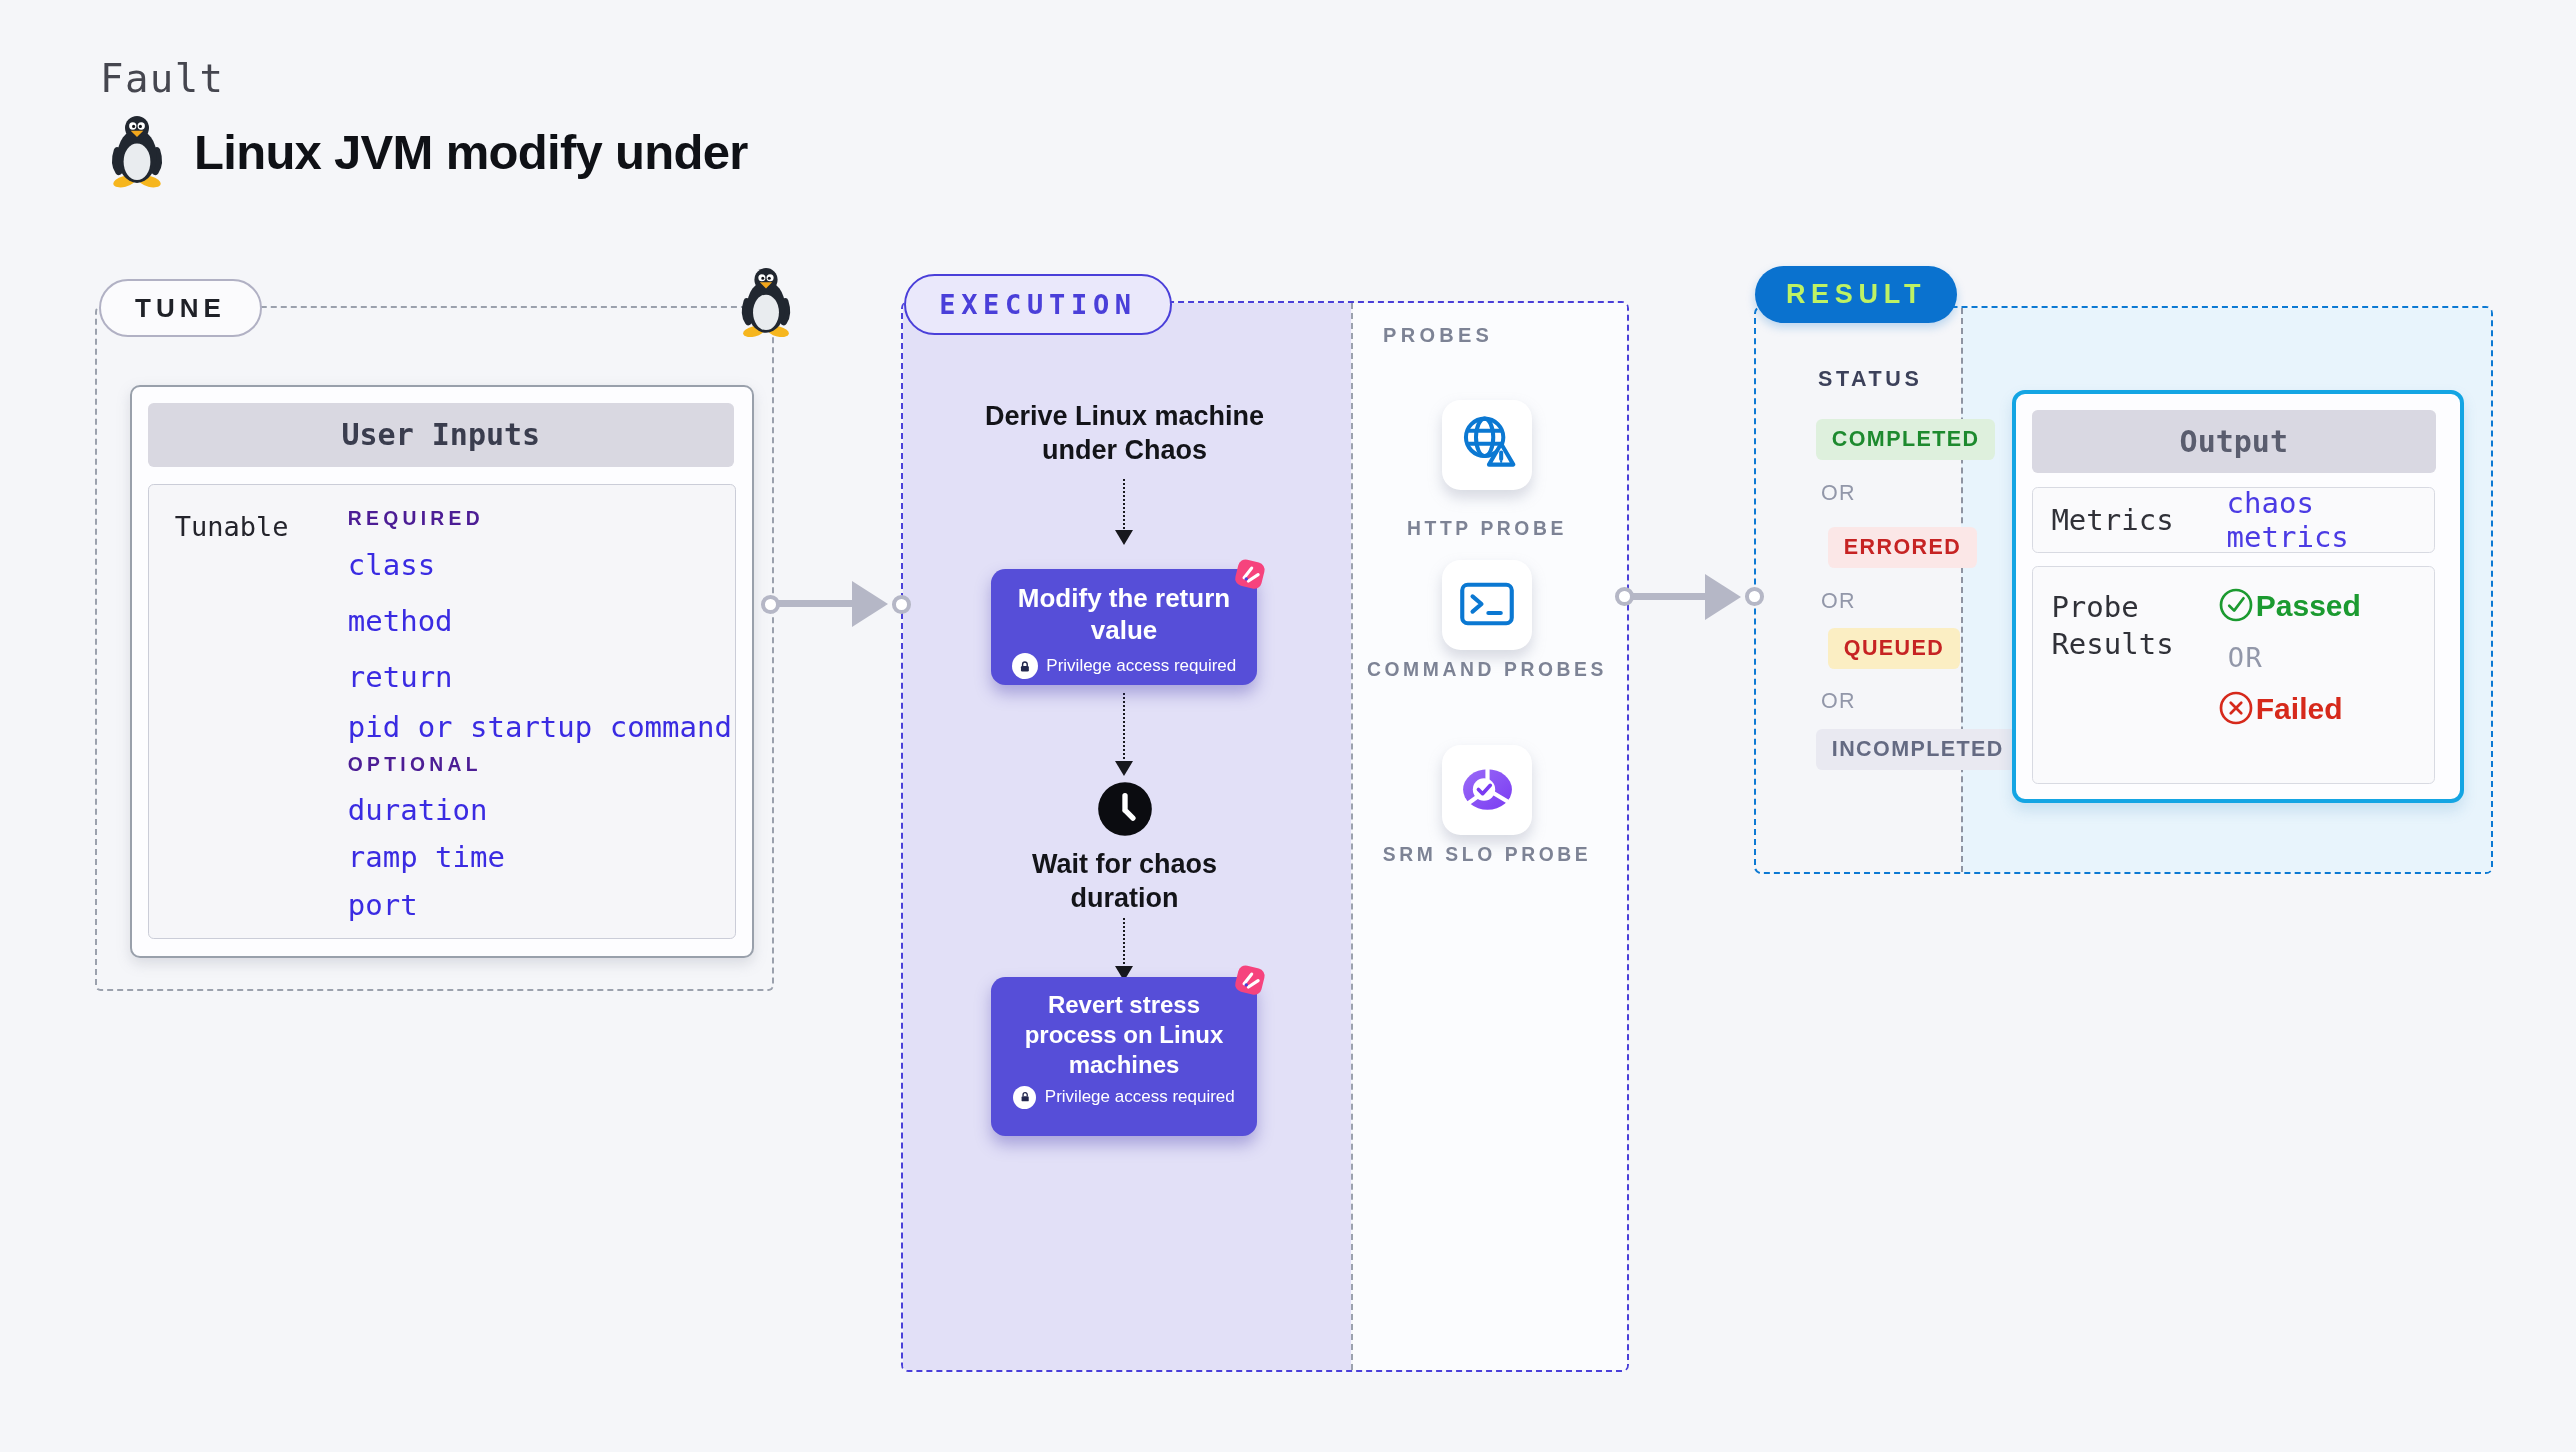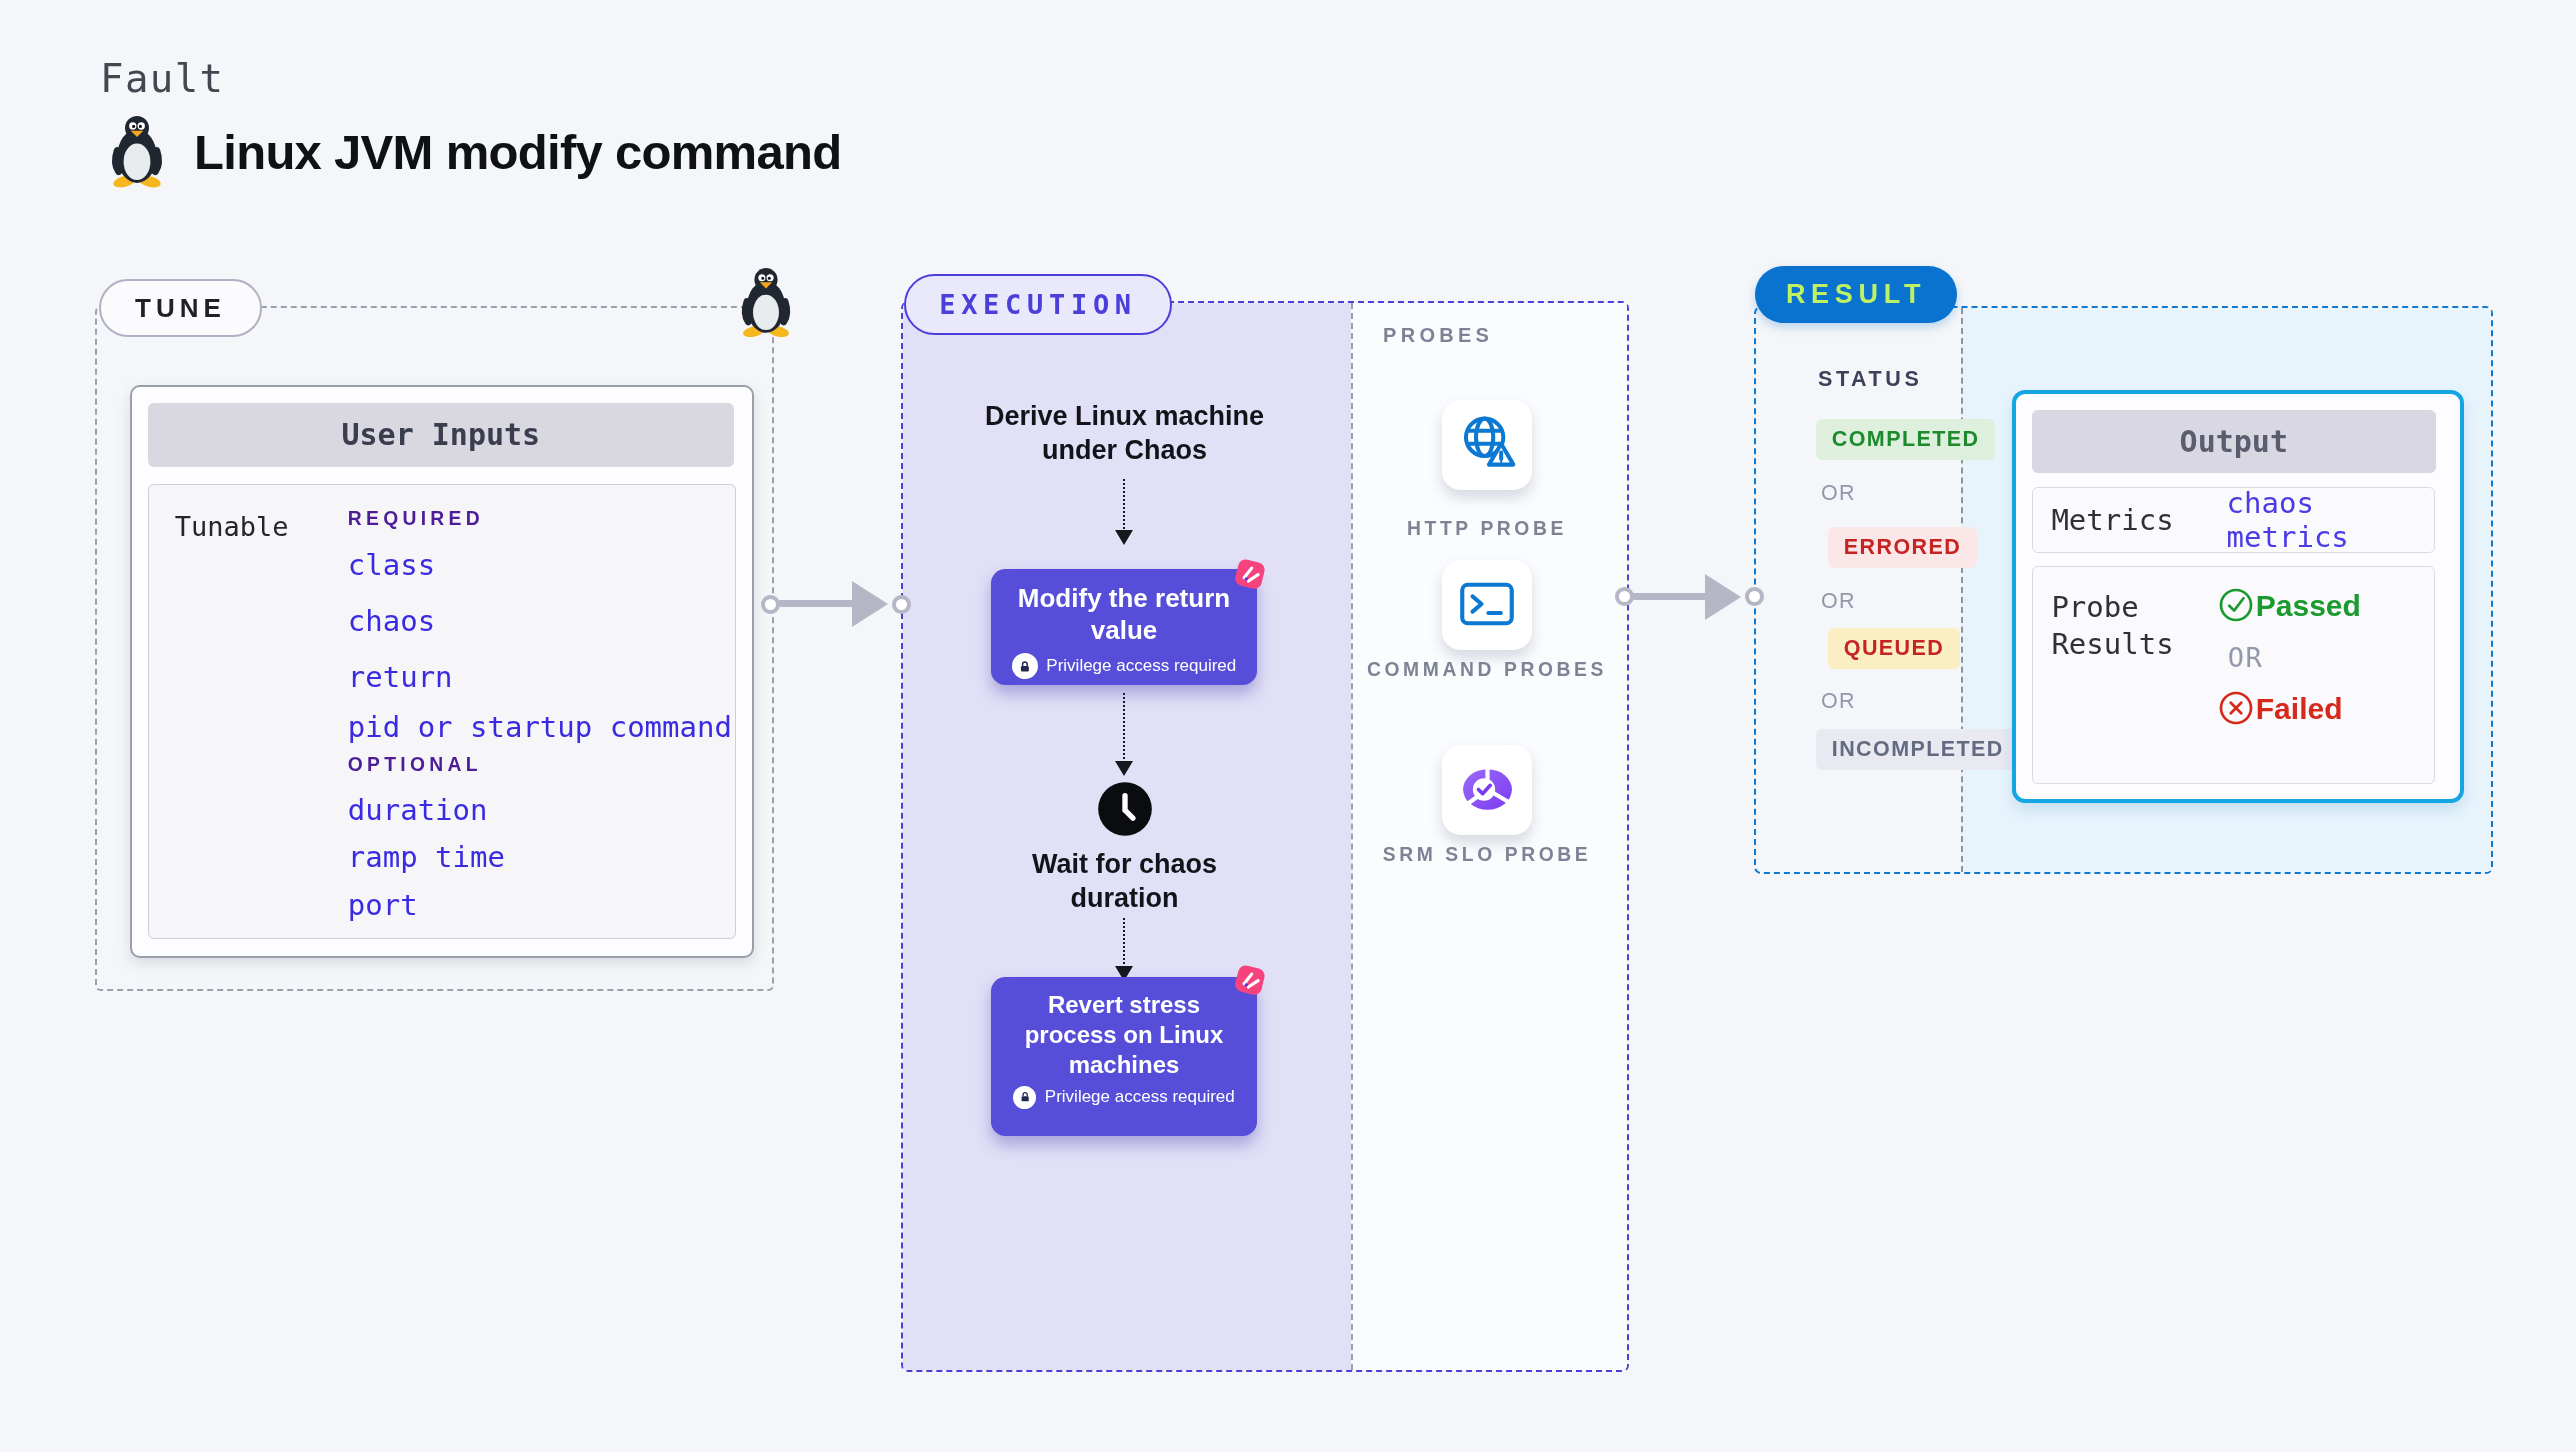--- a/index.html
+++ b/index.html
@@ -104,21 +104,21 @@
         <ellipse cx="22" cy="30" rx="14" ry="19" fill="#212730"></ellipse>
         <circle cx="22" cy="10" r="8.5" fill="#212730"></circle>
         <ellipse cx="22" cy="34" rx="9.5" ry="13" fill="#e9ecef"></ellipse>
         <circle cx="19" cy="8.6" r="2.6" fill="#fff"></circle>
           <circle cx="25" cy="8.6" r="2.6" fill="#fff"></circle>
         <circle cx="19.6" cy="8.9" r="1.1" fill="#101318"></circle>
           <circle cx="24.4" cy="8.9" r="1.1" fill="#101318"></circle>
         <polygon points="17.5,12 26.5,12 22,16.5" fill="#f2a71c"></polygon>
       </svg>
     </span>
-    <span class="page-title">Linux JVM modify command</span>
+    <span class="page-title">Linux JVM modify under</span>
   </div>
 
   <div class="abs tune-box"></div>
   <div class="abs pill pill-tune">
     <span>TUNE</span>
   </div>
   <span class="abs tux-small">
     <svg viewBox="0 0 44 52">
       <path d="M8 26 q-3 9 1 15" stroke="#212730" stroke-width="5" fill="none" stroke-linecap="round"></path>
       <path d="M36 26 q3 9 -1 15" stroke="#212730" stroke-width="5" fill="none" stroke-linecap="round"></path>
@@ -134,21 +134,21 @@
       <polygon points="17.5,12 26.5,12 22,16.5" fill="#f2a71c"></polygon>
     </svg>
   </span>
 
   <div class="abs ui-card">
     <div class="abs ui-head mono">User Inputs</div>
     <div class="abs ui-body">
       <div class="abs tunable mono">Tunable</div>
       <div class="abs grouplab" style="left:199px;top:23px;">REQUIRED</div>
       <div class="abs param mono" style="left:199px;top:63px;">class</div>
-      <div class="abs param mono" style="left:199px;top:119px;">chaos</div>
+      <div class="abs param mono" style="left:199px;top:119px;">method</div>
       <div class="abs param mono" style="left:199px;top:175px;">return</div>
       <div class="abs param mono" style="left:199px;top:225px;">pid or startup command</div>
       <div class="abs grouplab" style="left:199px;top:269px;">OPTIONAL</div>
       <div class="abs param mono" style="left:199px;top:308px;">duration</div>
       <div class="abs param mono" style="left:199px;top:355px;">ramp time</div>
       <div class="abs param mono" style="left:199px;top:403px;">port</div>
     </div>
   </div>
 
   <div class="abs shaft" style="left:775px;top:600px;width:83px;"></div>

